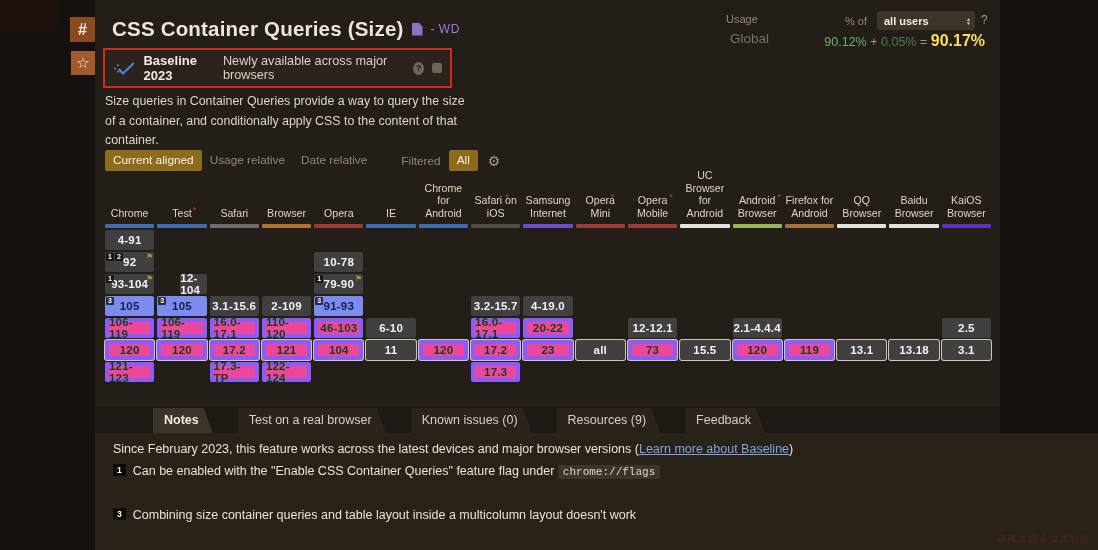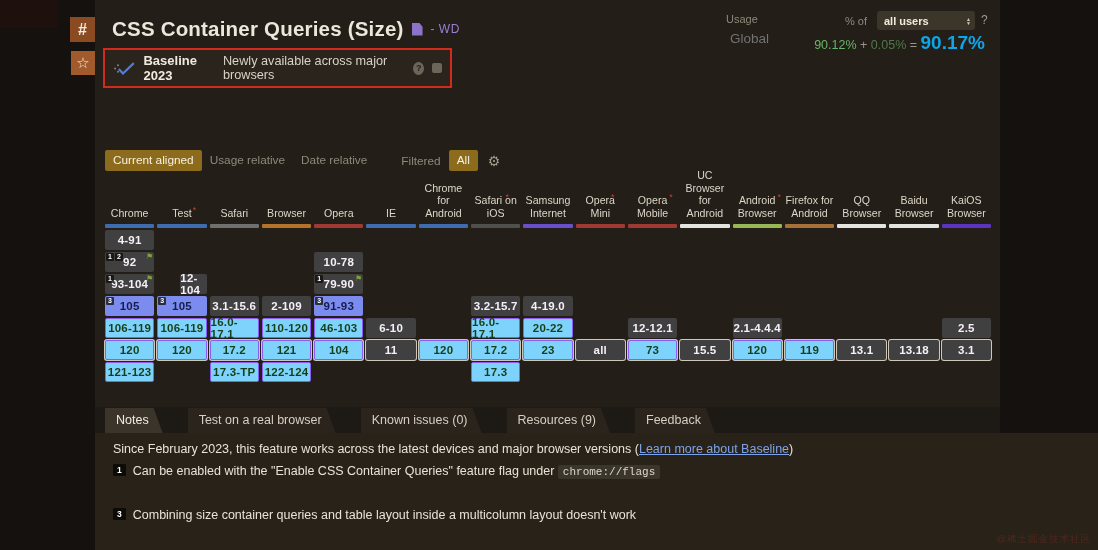--- a/index.html
+++ b/index.html
@@ -25,21 +25,21 @@
   #usage-label { position:absolute; left:726px; top:13px; font-size:11px; }
   #percent-of { position:absolute; left:845px; top:15px; font-size:11px; }
   #users-select { position:absolute; left:877px; top:11px; width:98px; height:19px; background:#3b352a; border-radius:3px; display:flex; align-items:center; padding:0 4px 0 7px; cursor:default; }
   #users-select .val { flex:1; font-size:11px; font-weight:bold; color:#f2ecdc; }
   #users-select .stepper { display:flex; flex-direction:column; line-height:4px; font-size:5px; color:#cfc8ba; }
   #usage-help { position:absolute; left:981px; top:13px; font-size:12px; color:#a59d8e; }
   #global-label { position:absolute; left:730px; top:31px; font-size:13.5px; color:#737373; }
   #usage-numbers { position:absolute; left:760px; top:32px; width:225px; text-align:right; font-size:12.5px; color:#9b958a; }
   #usage-numbers .sup { color:#67b567; }
   #usage-numbers .part { color:#4f7a48; }
-  #usage-numbers .tot { color:#0ea5e9; font-weight:bold; font-size:19px; }
+  #usage-numbers .tot { color:#fde047; font-weight:bold; font-size:16px; }
 
   
   #baseline-box { position:absolute; left:103px; top:48px; width:349px; height:40px; border:2px solid #d42a1e; background:#2a241c; display:flex; align-items:center; padding:0 8px; gap:8px; }
   #baseline-badge { font-size:13px; font-weight:bold; color:#f0eadf; }
   #baseline-text { font-size:12.7px; color:#d9d2c5; }
   .mini-help { width:13px; height:13px; border-radius:50%; background:#6b655a; color:#201c16; font-size:9px; font-weight:bold; display:flex; align-items:center; justify-content:center; }
   .mini-comment { width:12px; height:10px; border-radius:2px; background:#6b655a; position:relative; }
   .mini-comment::after { content:""; position:absolute; left:2px; bottom:-3px; border:3px solid transparent; border-top-color:#6b655a; }
 
   
@@ -57,30 +57,30 @@
   
   #support-table { position:absolute; left:105px; top:184px; width:886px; display:grid;
       grid-template-columns:repeat(17,1fr); grid-template-rows:38px 4px repeat(7,20px);
       column-gap:3px; row-gap:2px; }
   .bheader { position:relative; align-self:end; text-align:center; font-size:10.6px; line-height:1.18; color:#ddd6c9; padding-bottom:3px; }
   .bheader .ast { position:absolute; top:-2px; margin-left:1px; color:#d43a2a; font-size:9px; }
   .bbar { border-radius:1px; }
   .cell { position:relative; border-radius:2px; display:flex; align-items:center; justify-content:center; font-size:11.5px; font-weight:600; letter-spacing:.2px; }
   .cell.unsupported { background:#404040; color:#f6eef8; }
   .cell.flagged { background:#7c8cee; color:#151d4e; }
-  .cell.supported { background:#7dd3fc; color:#173f17; border:1px solid #8b5cf6; }
+  .cell.supported { background:#ec4899; color:#173f17; border:4px solid #8b5cf6; }
   .cell.current { box-shadow:0 0 0 1px #cfc8ba; }
   .badges { position:absolute; left:1px; top:1px; display:flex; gap:1px; }
   .badge { font-style:normal; background:rgba(10,8,6,.72); color:#fff; font-size:7px; font-weight:bold; padding:0 2px; line-height:8px; border-radius:1px; }
   .flag { position:absolute; right:1px; top:0; font-style:normal; color:#7fa33c; font-size:8px; line-height:9px; }
 
   
   #tab-strip { position:absolute; left:95px; top:407px; width:905px; height:26px; background:#1d1914; padding-left:10px; display:flex; align-items:flex-end; }
   .tab { margin-right:25px; padding:5px 14px 6px 11px; font-size:12.5px; color:#d6cfc2; background:#2a241c; clip-path:polygon(0 0,calc(100% - 9px) 0,100% 100%,0 100%); cursor:default; white-space:nowrap; }
-  .tab.active { background:#3b342a; color:#f1ebe0; font-weight:normal; }
+  .tab.active { background:#3b342a; color:#f1ebe0; font-weight:bold;margin-left:48px; }
 
   
   #notes-panel { position:absolute; left:95px; top:433px; width:1069px; height:117px; background:#282218; }
   #notes-panel .line { position:absolute; left:18px; font-size:12.5px; color:#e9e3d7; white-space:nowrap; }
   #intro-line { top:9px; }
   #note-1 { top:31px; } #note-2 { top:53px; } #note-3 { top:75px; }
   .nbadge { display:inline-block; background:#0d0b08; color:#fff; font-size:8.5px; font-weight:bold; padding:1px 4px; border-radius:1px; margin-right:7px; vertical-align:2px; }
   .codechip { font-family:"Liberation Mono","DejaVu Sans Mono",monospace; font-size:11px; background:#3b362c; color:#ddd6c8; padding:1px 5px; border-radius:2px; }
   .link { color:#7fa3e8; text-decoration:underline; }
 
@@ -127,20 +127,21 @@
       <circle cx="6" cy="4.5" r="1.2" fill="#7a8699"></circle>
       <circle cx="6" cy="12.5" r="1.2" fill="#7a8699"></circle>
       <polyline points="7,9 12,14.5 25,2" fill="none" stroke="#4f7fd9" stroke-width="2.6"></polyline>
     </svg>
     <span id="baseline-badge">Baseline 2023</span>
     <span id="baseline-text">Newly available across major browsers</span>
     <span class="mini-help">?</span>
     <span class="mini-comment"></span>
   </div>
 
+  <div id="feature-description">Size queries in Container Queries provide a way to query the size of a container, and conditionally apply CSS to the content of that container.</div>
 
   <div id="filter-row">
     <span class="pill on">Current aligned</span>
     <span class="pill off">Usage relative</span>
     <span class="pill off">Date relative</span>
     <span id="filtered-label">Filtered</span>
     <span id="filter-all" class="pill on">All</span>
     <span id="settings-gear">⚙</span>
   </div>
 

